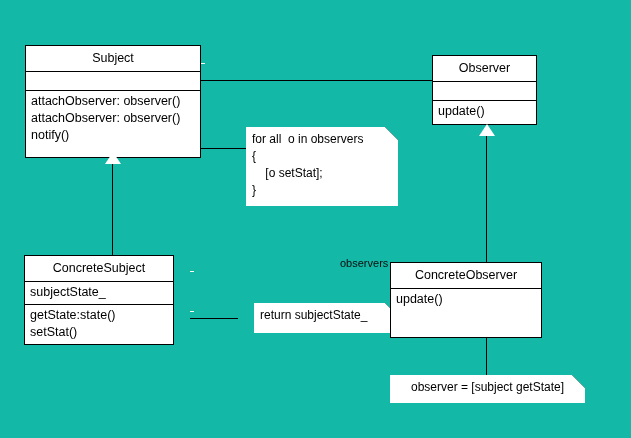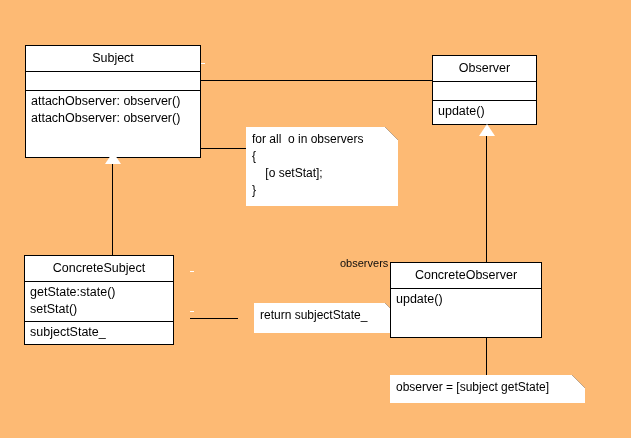--- a/index.html
+++ b/index.html
@@ -5,21 +5,21 @@
 <style>
   html, body {
     margin: 0;
     padding: 0;
     background: #000000;
   }
   #canvas {
     position: relative;
     width: 631px;
     height: 438px;
-    background: #fdba74;
+    background: #14b8a6;
     overflow: hidden;
     font-family: "Liberation Sans", sans-serif;
   }
 
   
   .uml-class {
     position: absolute;
     background: #ffffff;
     border: 1px solid #000000;
     box-sizing: border-box;
@@ -126,20 +126,21 @@
   <div class="connector" style="left:201px; top:148px; width:45px; height:1px;"></div>
   <div class="connector" style="left:190px; top:318px; width:48px; height:1px;"></div>
   <div class="connector" style="left:486px; top:338px; width:1px; height:37px;"></div>
 
   <div class="uml-class" style="left:25px; top:45px; width:176px; height:113px;">
     <div class="uml-compartment uml-name">Subject</div>
     <div class="uml-compartment uml-attrs empty"></div>
     <div class="uml-compartment uml-ops">
       <span class="uml-line">attachObserver: observer()</span>
       <span class="uml-line">attachObserver: observer()</span>
+      <span class="uml-line">notify()</span>
     </div>
   </div>
   <div class="edge-tick" style="left:201px; top:63px;"></div>
 
   <div class="arrowhead" style="left:105px; top:152px;"></div>
 
   <div class="uml-class" style="left:432px; top:55px; width:105px; height:70px;">
     <div class="uml-compartment uml-name">Observer</div>
     <div class="uml-compartment uml-attrs empty"></div>
     <div class="uml-compartment uml-ops">
@@ -152,43 +153,43 @@
   <div class="uml-note" style="left:246px; top:127px; width:152px; height:79px;">
     <span class="fold"></span>
     <span class="note-line">for all  o in observers</span>
     <span class="note-line">{</span>
     <span class="note-line">    [o setStat];</span>
     <span class="note-line">}</span>
   </div>
 
   <div class="uml-class" style="left:24px; top:255px; width:150px; height:90px;">
     <div class="uml-compartment uml-name">ConcreteSubject</div>
+    <div class="uml-compartment uml-attrs">
+      <span class="uml-line">subjectState_</span>
+    </div>
     <div class="uml-compartment uml-ops">
       <span class="uml-line">getState:state()</span>
       <span class="uml-line">setStat()</span>
-    </div>
-    <div class="uml-compartment uml-attrs">
-      <span class="uml-line">subjectState_</span>
     </div>
   </div>
   <div class="edge-tick" style="left:190px; top:271px;"></div>
   <div class="edge-tick" style="left:190px; top:311px;"></div>
 
   <div class="uml-note" style="left:254px; top:303px; width:144px; height:30px;">
     <span class="fold"></span>
     <span class="note-line">return subjectState_</span>
   </div>
 
   <div class="faint-label" style="left:340px; top:256px;">observers</div>
 
   <div class="uml-class" style="left:390px; top:262px; width:152px; height:76px;">
     <div class="uml-compartment uml-name">ConcreteObserver</div>
     <div class="uml-compartment uml-ops">
       <span class="uml-line">update()</span>
     </div>
   </div>
 
-  <div class="uml-note" style="left:390px; top:375px; width:195px; height:28px;">
+  <div class="uml-note" style="left:390px; top:375px; width:195px; height:28px;text-align:center;">
     <span class="fold"></span>
     <span class="note-line">observer = [subject getState]</span>
   </div>
 
 </div>
 
 </body></html>

